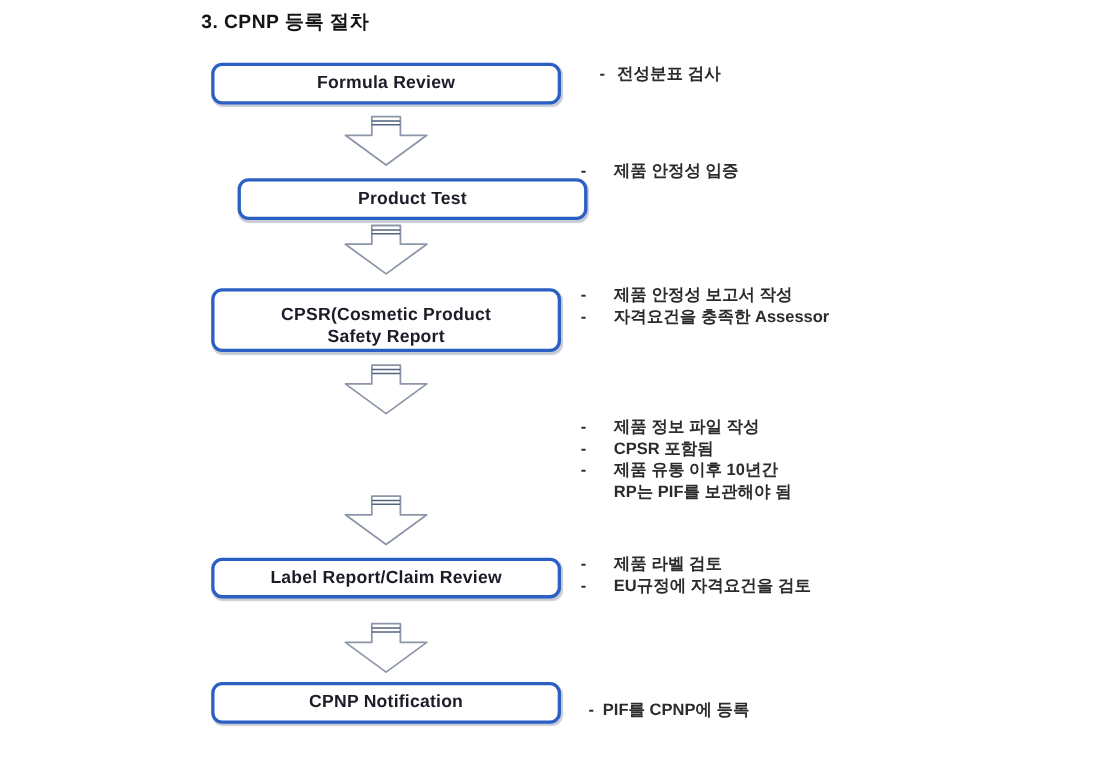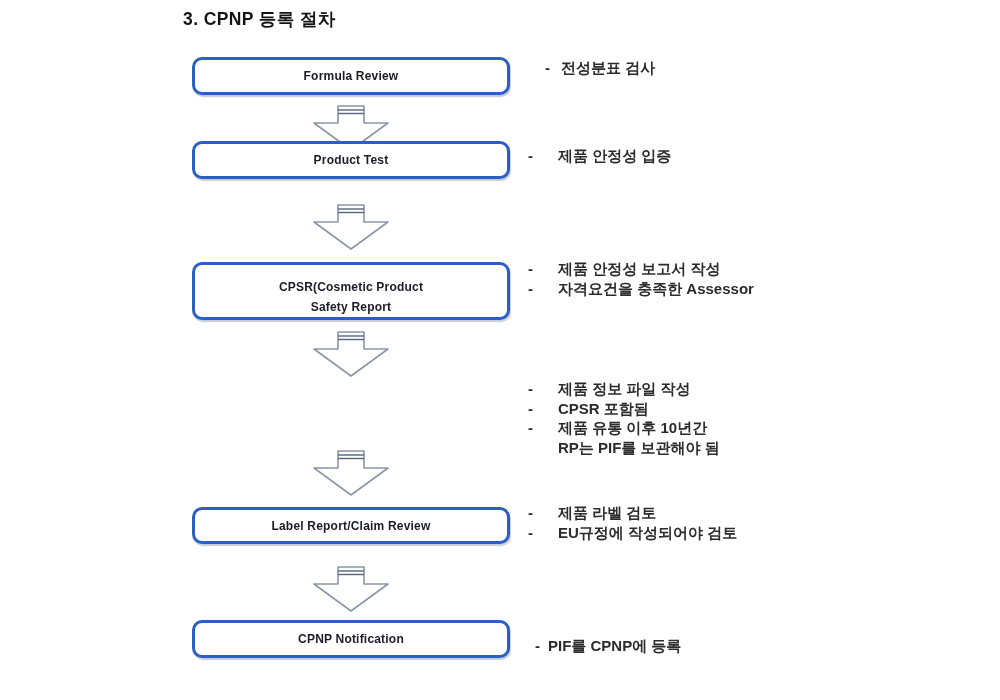--- a/index.html
+++ b/index.html
@@ -40,27 +40,27 @@
     border: 3px solid var(--box-border);
     border-radius: 10px;
     background: var(--box-fill);
     box-shadow: 1px 2px 1px rgba(130, 140, 160, 0.45);
     display: flex;
     flex-direction: column;
     justify-content: center;
     align-items: center;
     text-align: center;
     color: var(--box-text);
-    font-size: 12px;
+    font-size: 16px;
     font-weight: 700;
     line-height: 20px;
     letter-spacing: 0.2px;
   }
   .box-1 { top: 57px;  height: 38px; }
-  .box-2 { top: 141px; height: 38px; }
+  .box-2 { top: 162px; height: 38px; margin-left: 24px; }
   .box-3 { top: 262px; height: 58px; justify-content: flex-end; }
   .box-4 { top: 383px; height: 58px; }
   .box-5 { top: 507px; height: 37px; }
   .box-6 { top: 620px; height: 38px; }
 
   .arrow { position: absolute; left: 311px; width: 80px; height: 48px; }
   .arrow-1 { top: 104px; }
   .arrow-2 { top: 203px; }
   .arrow-3 { top: 330px; }
   .arrow-4 { top: 449px; }
@@ -175,21 +175,21 @@
   <div class="flow-box box-5">
     <div>Label Report/Claim Review</div>
   </div>
   <div class="notes notes-5">
     <div class="note-line">
       <span class="bullet">-</span>
       <span class="note-text">제품 라벨 검토</span>
     </div>
     <div class="note-line">
       <span class="bullet">-</span>
-      <span class="note-text">EU규정에 작성되어야 검토</span>
+      <span class="note-text">EU규정에 자격요건을 검토</span>
     </div>
   </div>
 
   <svg class="arrow arrow-5" viewBox="0 0 80 48">
       <use href="#arrow-shape"></use>
     </svg>
 
   <div class="flow-box box-6">
     <div>CPNP Notification</div>
   </div>

